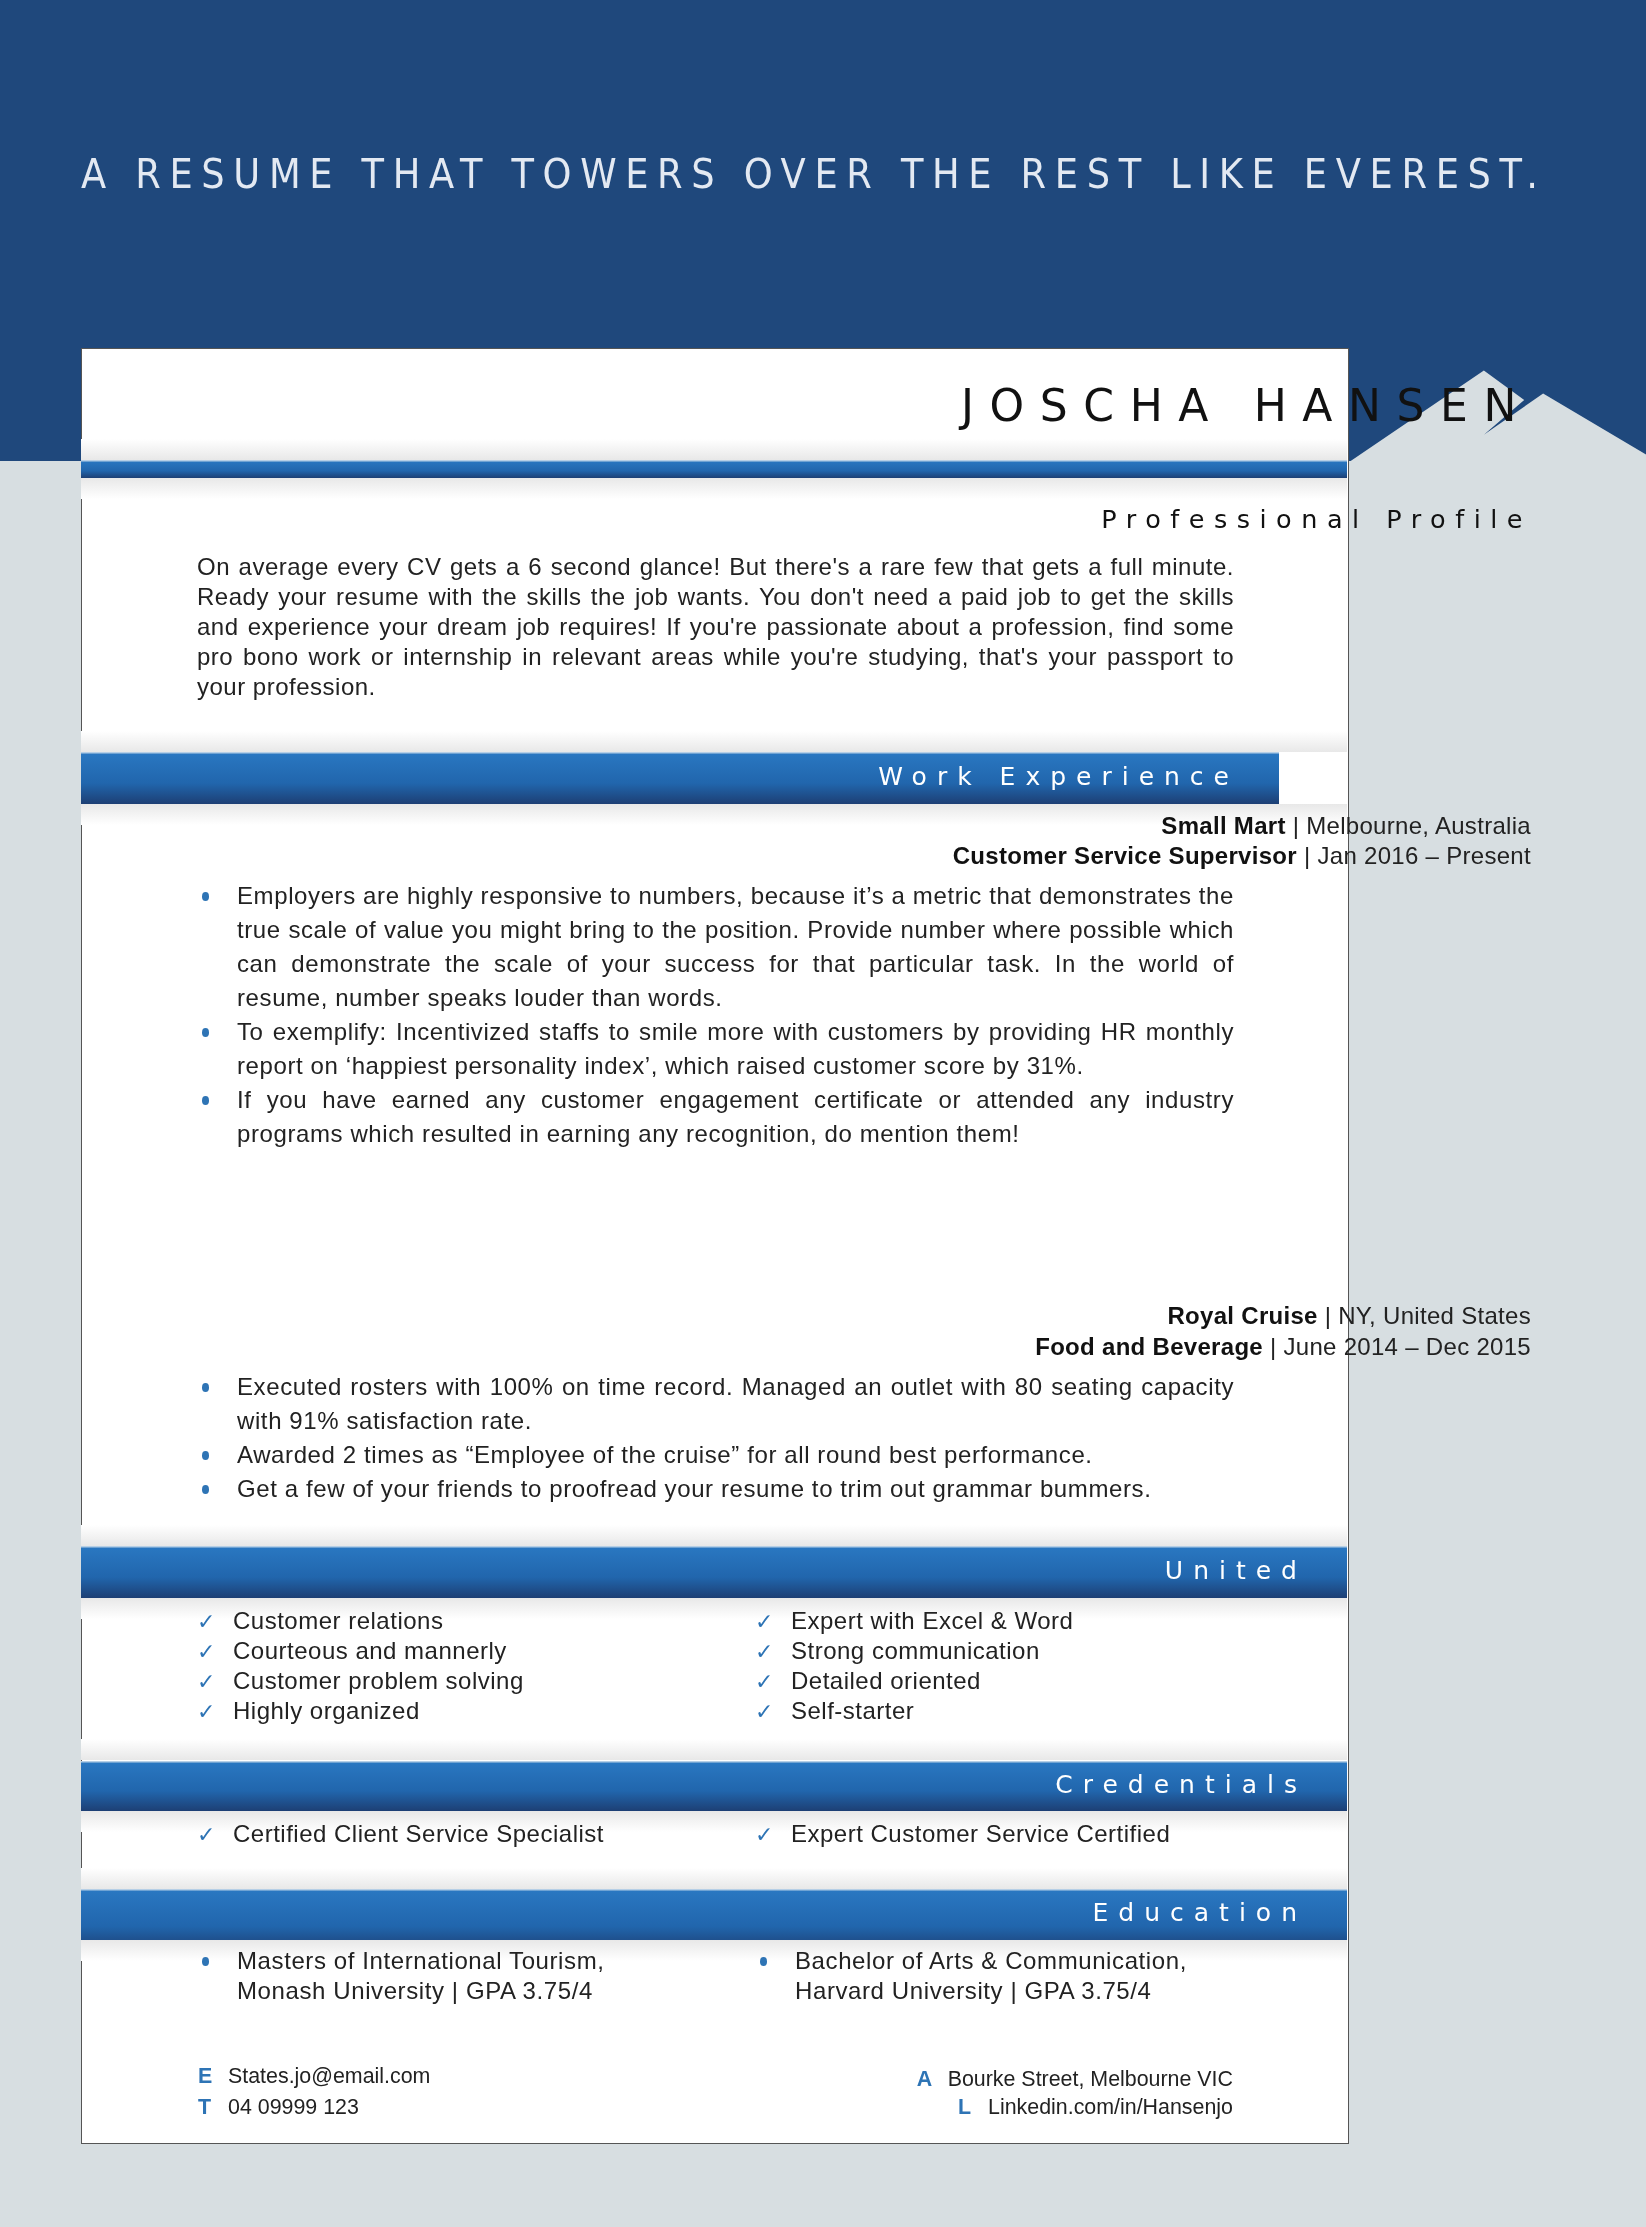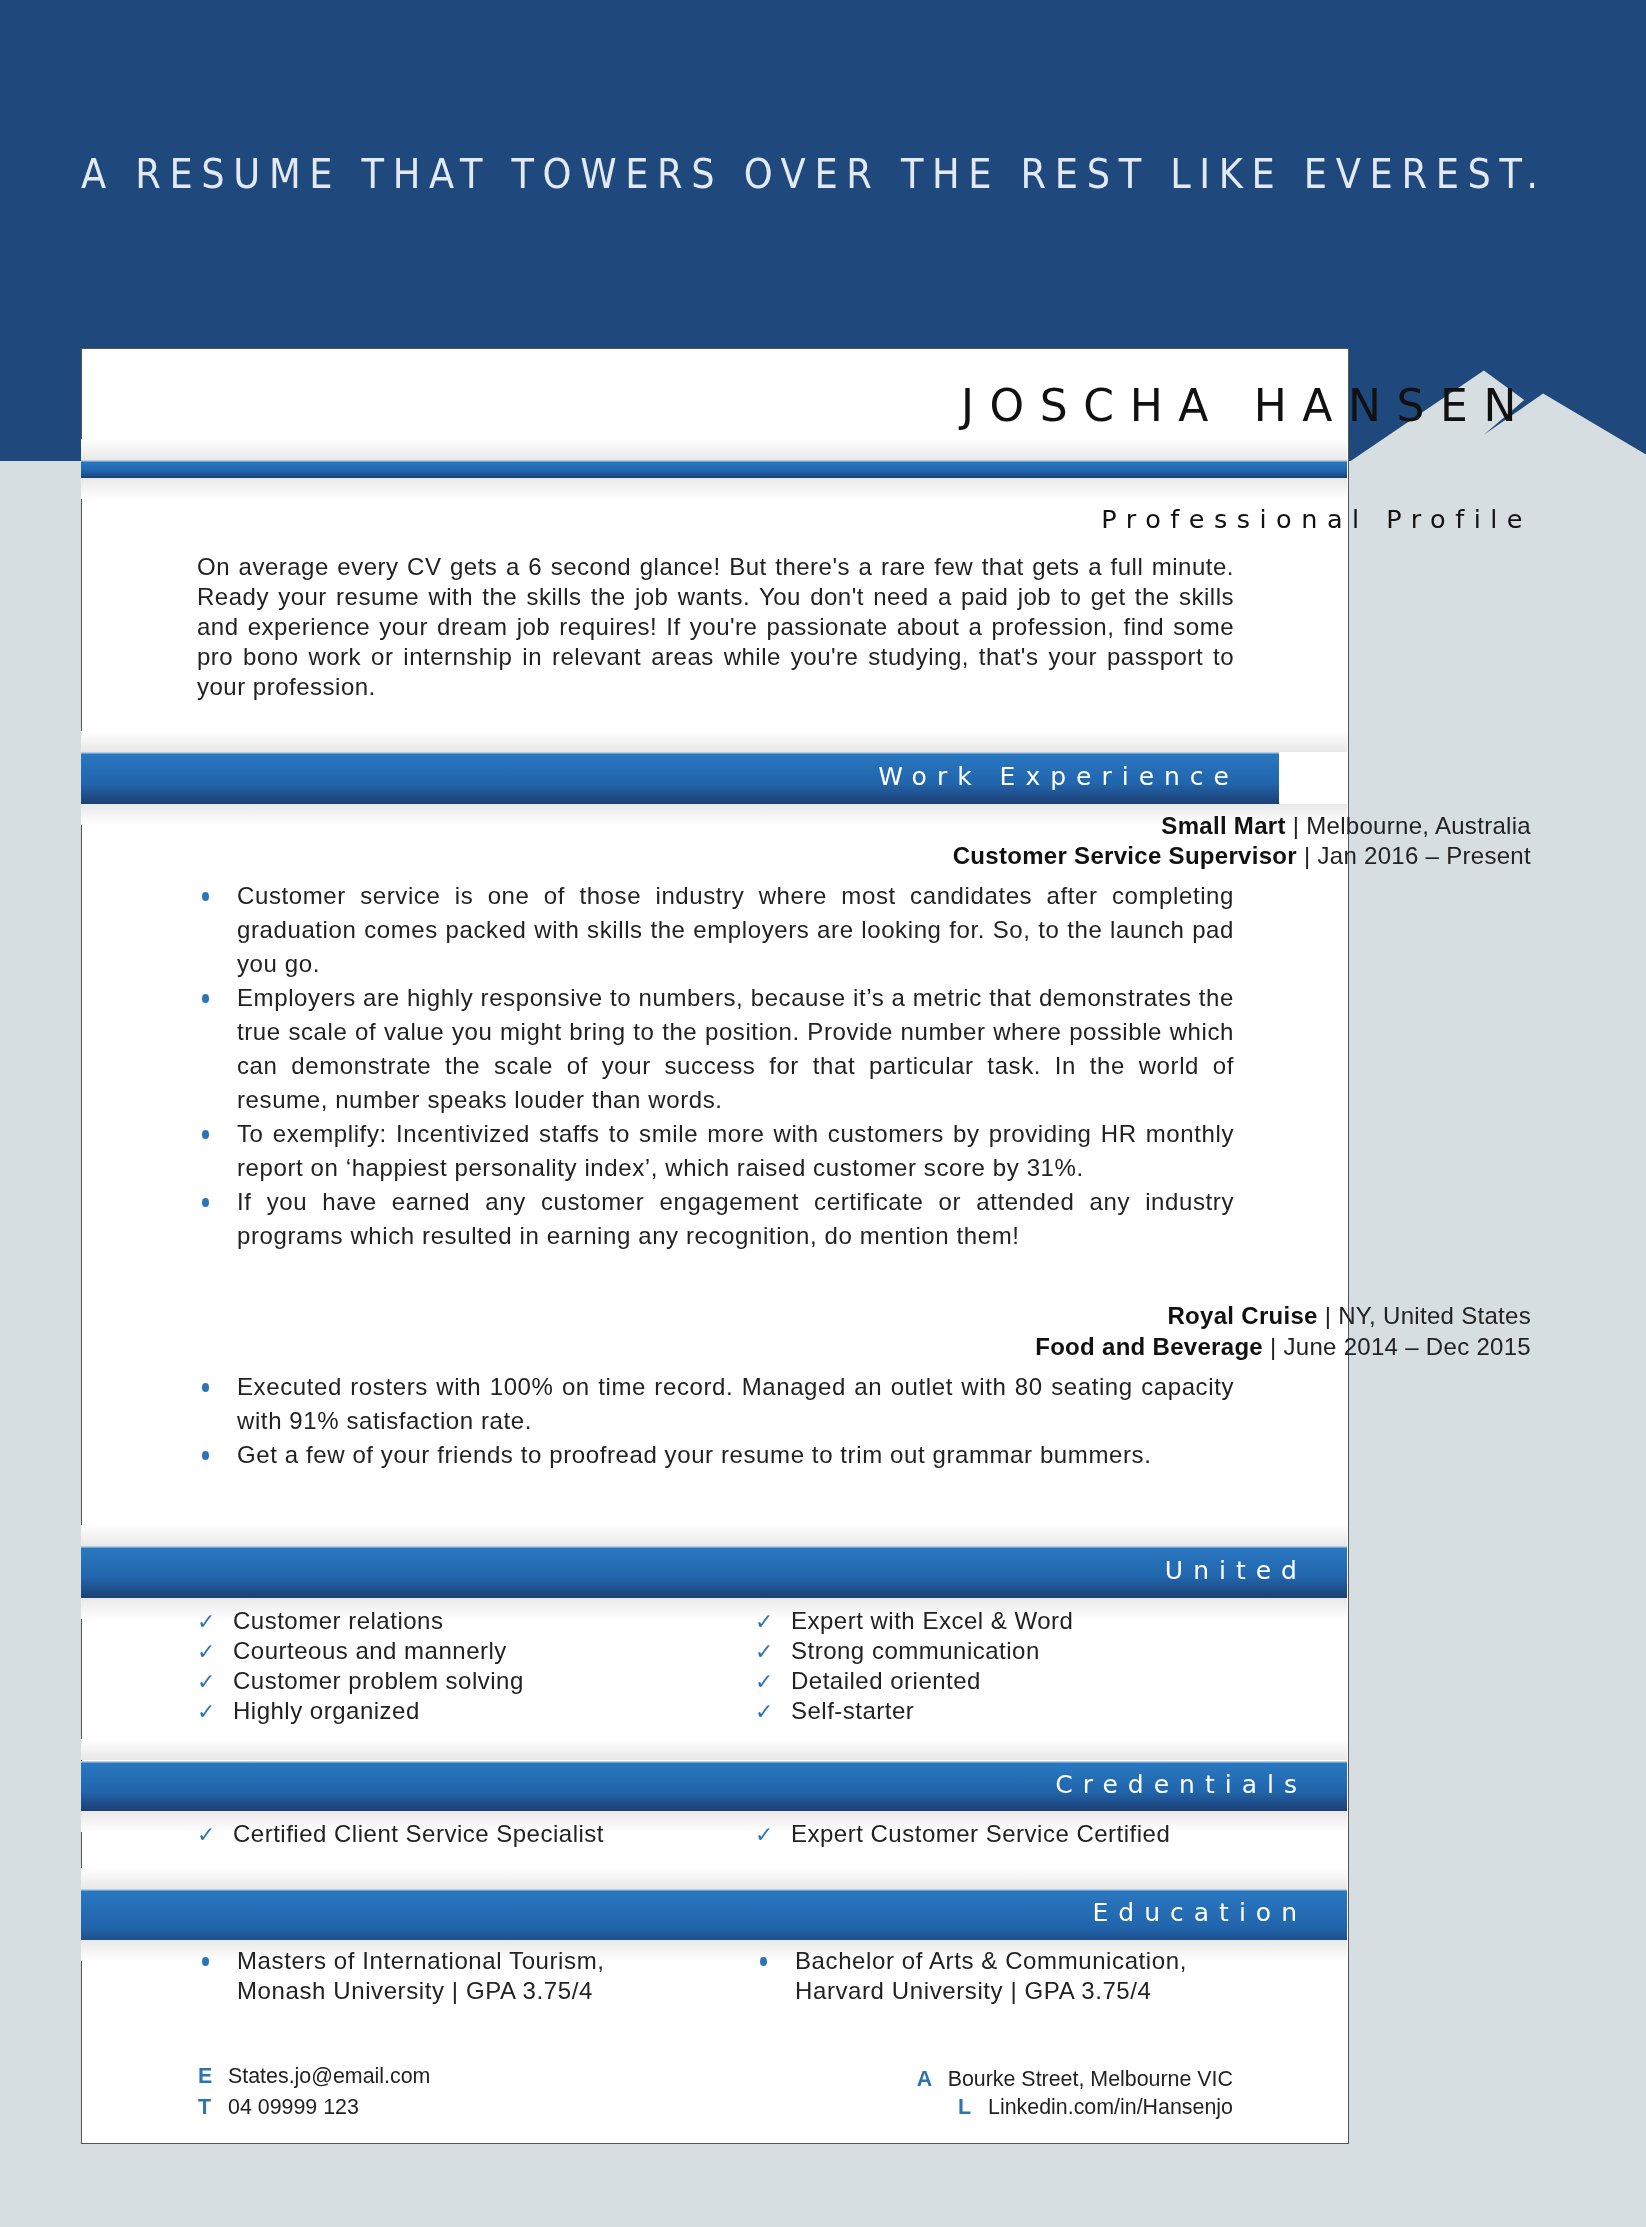--- a/index.html
+++ b/index.html
@@ -48,30 +48,30 @@
 
 <div class="abs shade-top" style="left:81px; top:731px; width:1266px;"></div>
 <div class="abs bar" style="left:81px; top:752px; width:1198px; height:52px;">
   <div class="bar-title" style="top:10px;">Work Experience</div>
 </div>
 <div class="abs shade-bot" style="left:81px; top:804px; width:1266px;"></div>
 
 <div class="abs job-line" style="top:812px;"><b>Small Mart</b> <span>| Melbourne, Australia</span></div>
 <div class="abs job-line" style="top:842px;"><b>Customer Service Supervisor</b> <span>| Jan 2016 – Present</span></div>
 <ul class="abs bullets" style="left:198px; top:879px; width:1036px;">
-  <li><span class="dot"></span><span>Customer service is one of those industry where most candidates after completing graduation comes packed with skills the employers are looking for. So, to the launch pad you go.</span></li>
   <li><span class="dot"></span><span>Employers are highly responsive to numbers, because it’s a metric that demonstrates the true scale of value you might bring to the position. Provide number where possible which can demonstrate the scale of your success for that particular task. In the world of resume, number speaks louder than words.</span></li>
   <li><span class="dot"></span><span>To exemplify: Incentivized staffs to smile more with customers by providing HR monthly report on ‘happiest personality index’, which raised customer score by 31%.</span></li>
   <li><span class="dot"></span><span>If you have earned any customer engagement certificate or attended any industry programs which resulted in earning any recognition, do mention them!</span></li>
 </ul>
 
 <div class="abs job-line" style="top:1302px;"><b>Royal Cruise</b> <span>| NY, United States</span></div>
 <div class="abs job-line" style="top:1333px;"><b>Food and Beverage</b> <span>| June 2014 – Dec 2015</span></div>
 <ul class="abs bullets" style="left:198px; top:1370px; width:1036px;">
   <li><span class="dot"></span><span>Executed rosters with 100% on time record. Managed an outlet with 80 seating capacity with 91% satisfaction rate.</span></li>
+  <li><span class="dot"></span><span>Awarded 2 times as “Employee of the cruise” for all round best performance.</span></li>
   <li><span class="dot"></span><span>Get a few of your friends to proofread your resume to trim out grammar bummers.</span></li>
 </ul>
 
 <div class="abs shade-top" style="left:81px; top:1525px; width:1266px;"></div>
 <div class="abs bar" style="left:81px; top:1546px; width:1266px; height:52px;">
   <div class="bar-title" style="top:10px;">United</div>
 </div>
 <div class="abs shade-bot" style="left:81px; top:1598px; width:1266px;"></div>
 
 <div class="abs" style="left:197px; top:1607px;">

